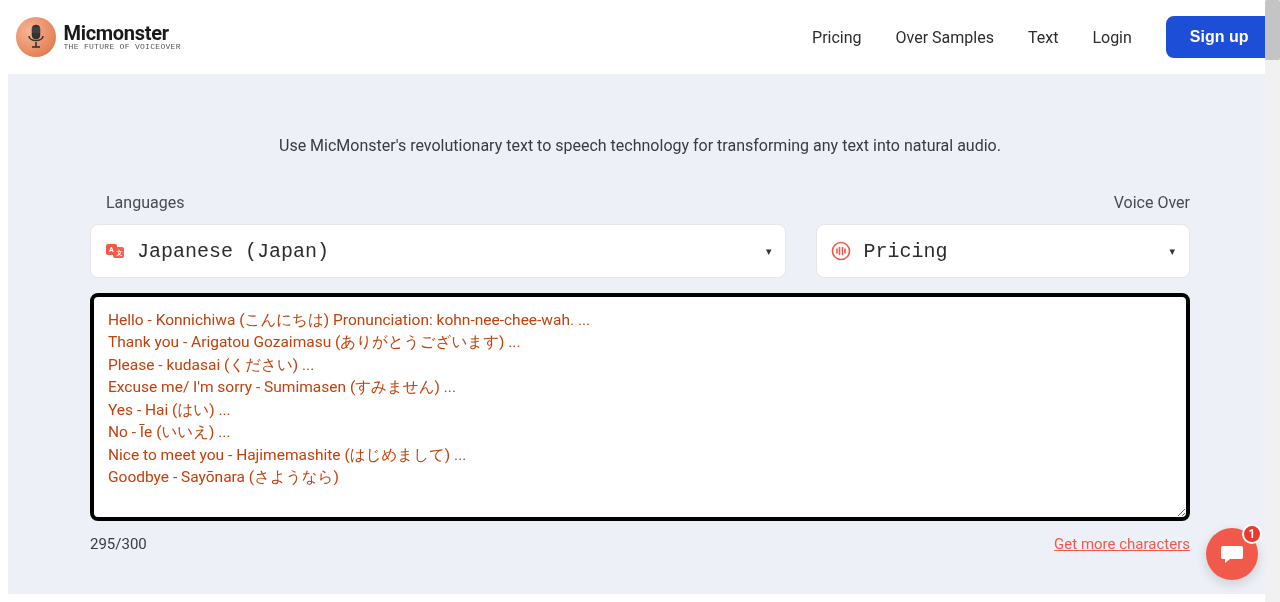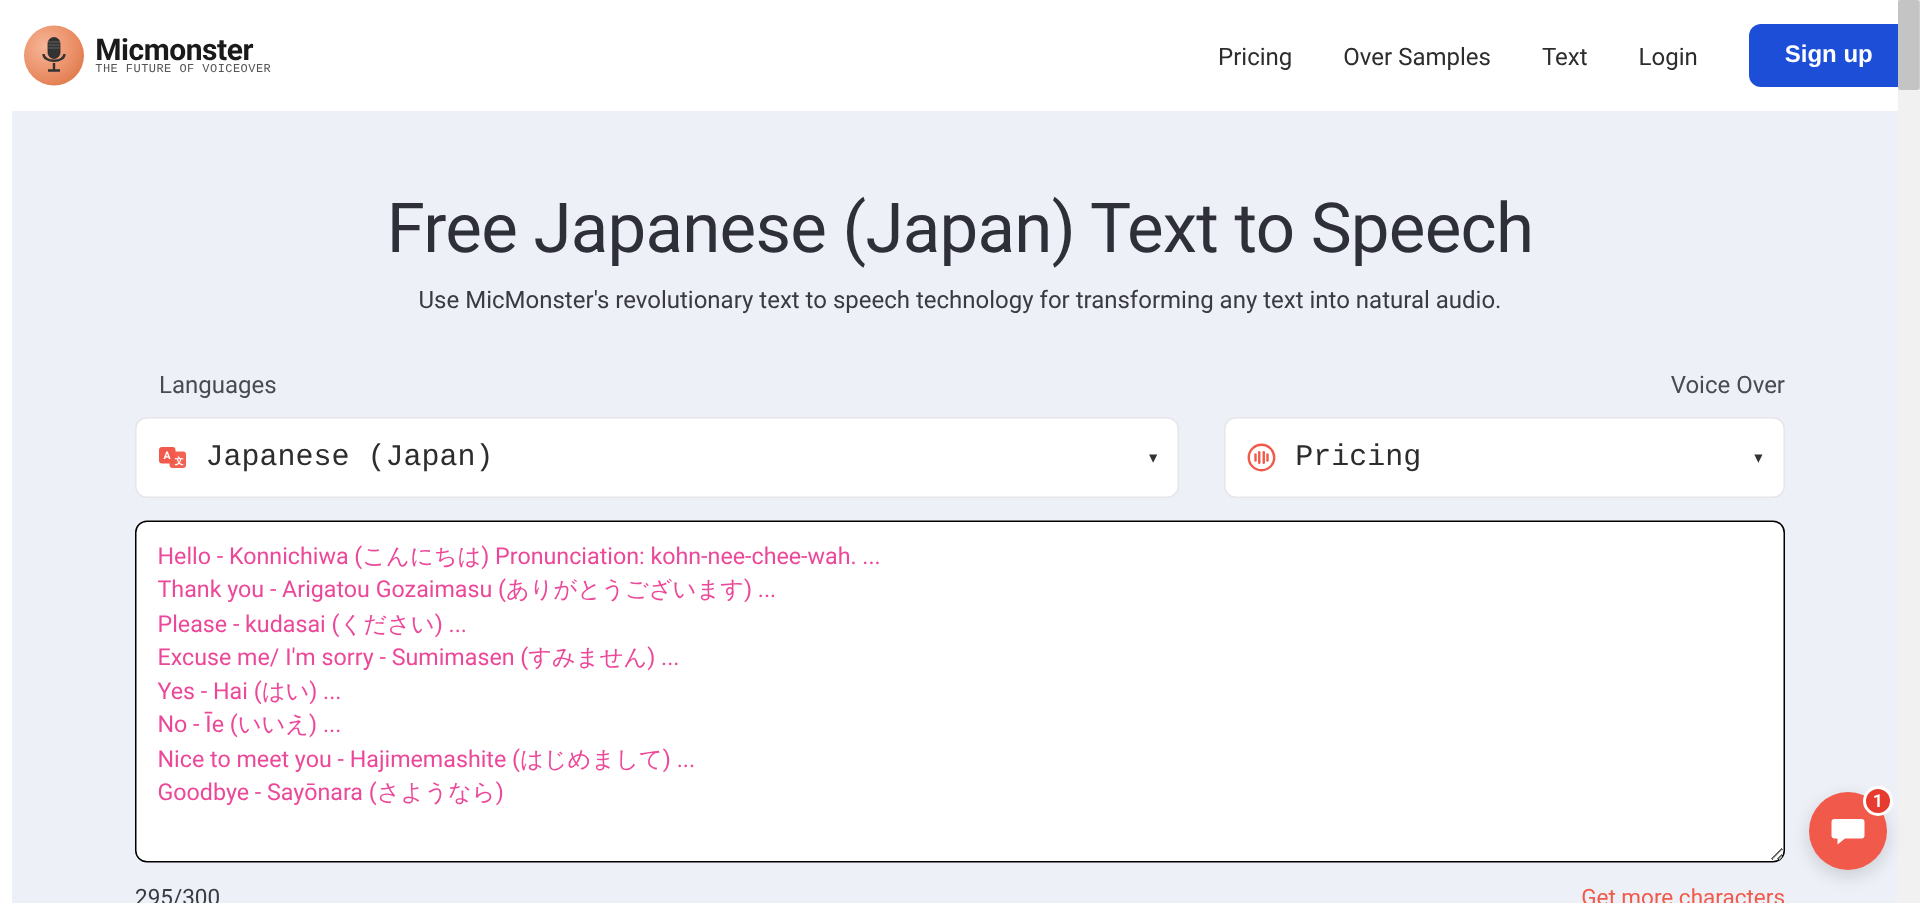--- a/index.html
+++ b/index.html
@@ -127,26 +127,26 @@
     color: #333;
   }
   .textarea-wrap {
     margin-top: 15px;
     position: relative;
   }
   .textarea {
     width: 100%;
     height: 228px;
     background: #ffffff;
-    border: 1px solid #000000;
+    border: 4px solid #000000;
     border-radius: 8px;
     padding: 12px 14px;
     font-size: 15.5px;
     line-height: 1.45;
-    color: #ec4899;
+    color: #c2410c;
     resize: both;
     font-family: inherit;
   }
   .footer-row {
     display: flex;
     justify-content: space-between;
     align-items: center;
     margin-top: 10px;
     font-size: 15px;
   }
@@ -233,21 +233,20 @@
       <span class="nav-link">Pricing</span>
       <span class="nav-link">Over Samples</span>
       <span class="nav-link">Text</span>
       <span class="nav-link">Login</span>
       <button class="signup-btn">Sign up</button>
     </div>
   </div>
 
   <div class="main-section">
     <div class="inner">
-      <h1 class="title">Free Japanese (Japan) Text to Speech</h1>
       <p class="subtitle">Use MicMonster's revolutionary text to speech technology for transforming any text into natural audio.</p>
 
       <div class="labels-row">
         <span>Languages</span>
         <span>Voice Over</span>
       </div>
 
       <div class="selects-row">
         <div class="select-box lang">
           <span class="select-icon">

